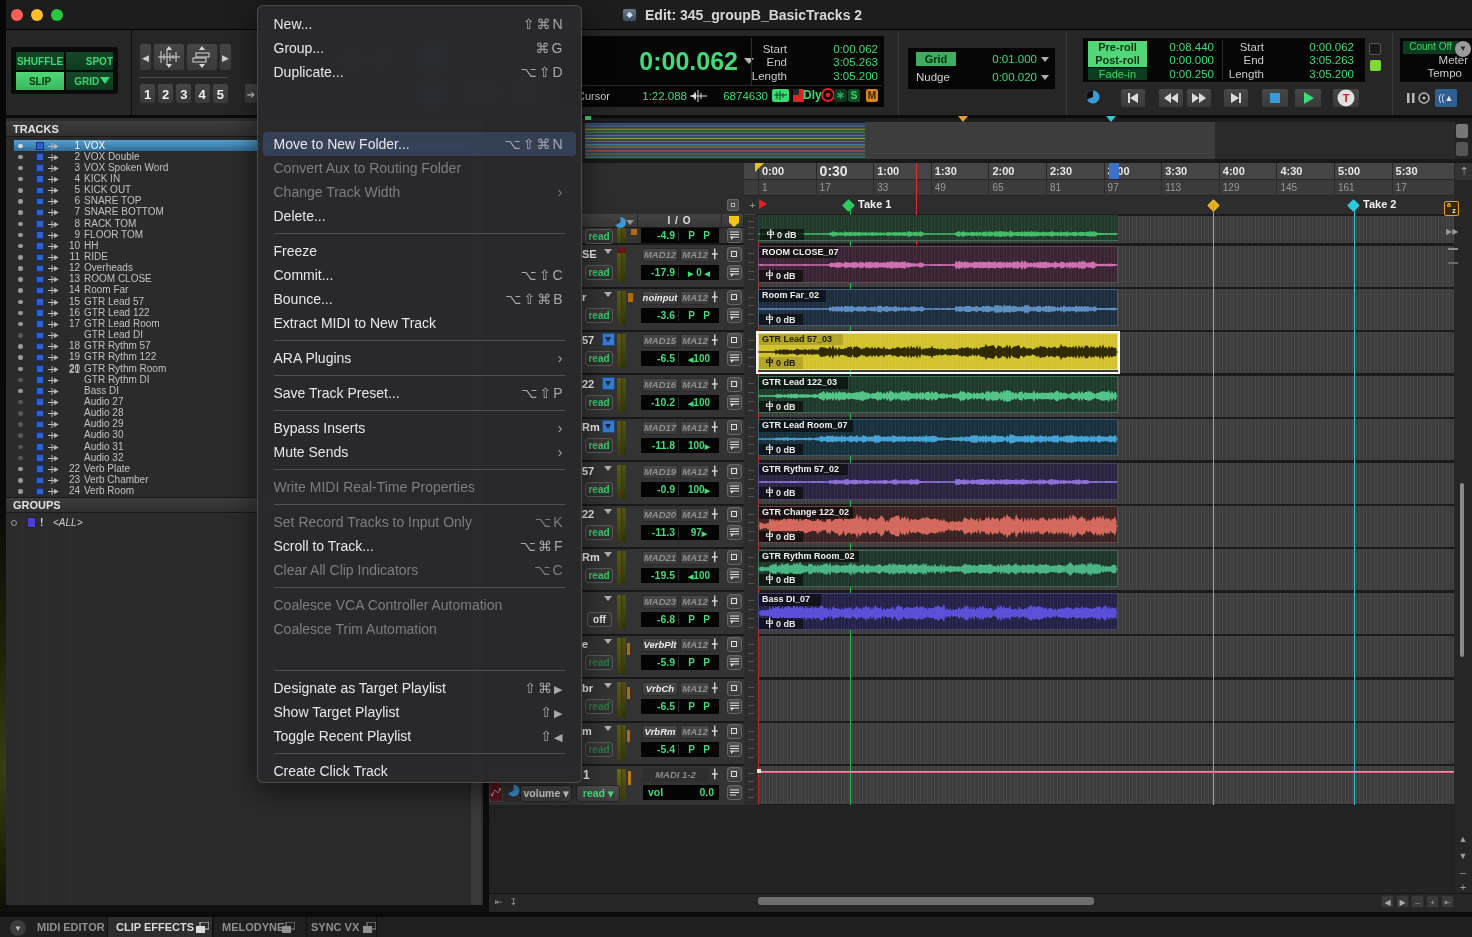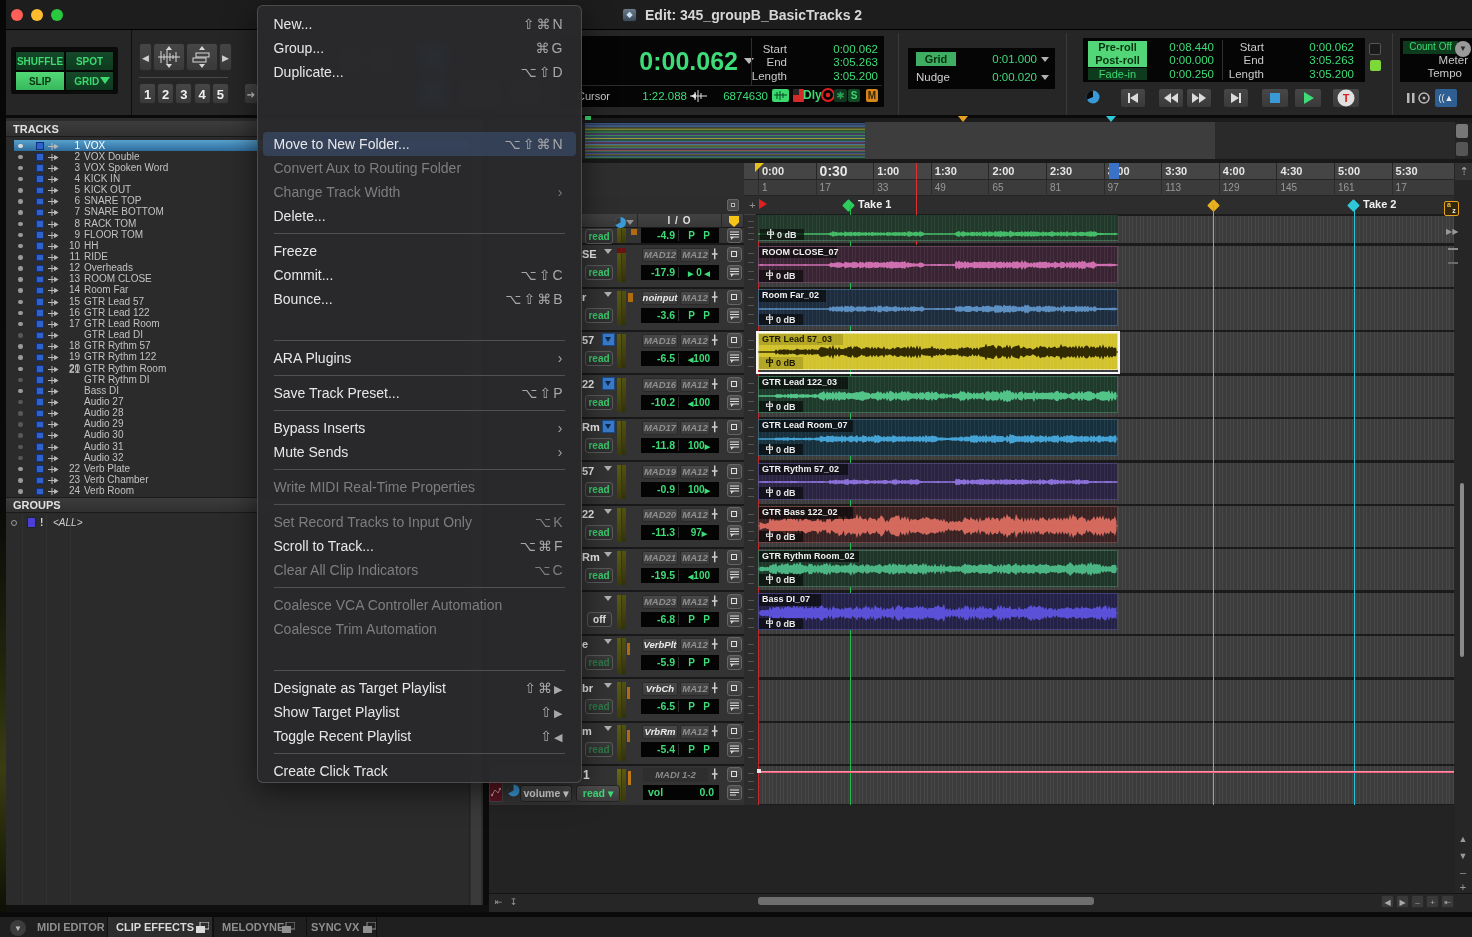--- a/index.html
+++ b/index.html
@@ -14,21 +14,21 @@
 <div class="ab" style="left:6px;top:0px;width:1466px;height:30px;background:#1d1d1d;border-bottom:1px solid #000"></div>
 <div class="ab" style="left:11px;top:9px;width:12px;height:12px;background:#ff5f57;border-radius:50%"></div>
 <div class="ab" style="left:31px;top:9px;width:12px;height:12px;background:#febc2e;border-radius:50%"></div>
 <div class="ab" style="left:51px;top:9px;width:12px;height:12px;background:#28c840;border-radius:50%"></div>
 <div class="ab" style="left:622px;top:8px;width:15px;height:14px;background:linear-gradient(#6a7a8a,#3a4a5a);border-radius:3px;border:1px solid #222"></div>
 <div class="ab" style="left:624px;top:11px;width:11px;height:8px;color:#cfe0ee;font-size:8px;line-height:8px;text-align:center">◆</div>
 <div class="ab" style="left:645px;top:7px;width:400px;height:17px;color:#d6d6d6;font-weight:bold;font-size:14px;line-height:17px">Edit: 345_groupB_BasicTracks 2</div>
 <div class="ab" style="left:6px;top:30px;width:1466px;height:88px;background:#262626;border-bottom:3px solid #0a0a0a"></div>
 <div class="ab" style="left:11px;top:47px;width:107px;height:47px;background:#0b0b0b;border-radius:2px"></div>
 <div class="ab" style="left:15px;top:51px;width:50px;height:20px;background:linear-gradient(#16482a,#0e3a1e);color:#3bd96e;font-weight:bold;font-size:10px;text-align:center;line-height:20px;border:1px solid #060606">SHUFFLE</div>
-<div class="ab" style="left:65px;top:51px;width:49px;height:20px;background:linear-gradient(#16482a,#0e3a1e);color:#3bd96e;font-weight:bold;font-size:10px;text-align:center;line-height:20px;border:1px solid #060606">SPOT</div>
+<div class="ab" style="left:65px;top:51px;width:49px;height:20px;background:linear-gradient(#16482a,#0e3a1e);color:#3bd96e;font-weight:bold;font-size:10px;text-align:right;line-height:20px;border:1px solid #060606">SPOT</div>
 <div class="ab" style="left:15px;top:71px;width:50px;height:20px;background:linear-gradient(#52d877,#38b85c);color:#07350f;font-weight:bold;font-size:10px;text-align:center;line-height:20px;border:1px solid #060606">SLIP</div>
 <div class="ab" style="left:65px;top:71px;width:49px;height:20px;background:linear-gradient(#16482a,#0e3a1e);color:#3bd96e;font-weight:bold;font-size:10px;text-align:center;line-height:20px;border:1px solid #060606">GRID&nbsp;&nbsp;</div>
 <div class="ab" style="left:100px;top:77px;width:0px;height:0px;width:0;height:0;border-left:5.5px solid transparent;border-right:5.5px solid transparent;border-top:7px solid #3bd96e"></div>
 <div class="ab" style="left:131px;top:30px;width:1px;height:85px;background:#0e0e0e"></div>
 <div class="ab" style="left:139px;top:43px;width:13px;height:28px;background:linear-gradient(#464646,#3a3a3a);border:1px solid #282828;border-radius:3px;color:#cfcfcf;font-size:9px;line-height:28px;text-align:center">◀</div>
 <div class="ab" style="left:153px;top:43px;width:32px;height:28px;background:linear-gradient(#464646,#3a3a3a);border:1px solid #282828;border-radius:3px"></div>
 <svg class="ab" style="left:155px;top:45px" width="28" height="24">
     <g stroke="#d8d8d8" stroke-width="1">
       <line x1="3" y1="12" x2="25" y2="12"></line>
       <line x1="6" y1="6" x2="6" y2="18"></line>
@@ -1216,21 +1216,21 @@
 <div class="ab" style="left:759.0px;top:487.3px;width:44px;height:11.5px;background:rgba(8,8,8,0.66);color:#e8e8e8;font-weight:bold;font-size:9px;line-height:11.5px;text-align:center"><svg width="7" height="10" style="vertical-align:-1px">
       <rect x="3" y="0" width="1.3" height="10" fill="#ddd"></rect>
       <rect x="0.5" y="3" width="6" height="2.4" fill="none" stroke="#ddd" stroke-width="1"></rect>
     </svg> 0 dB</div>
 <div class="ab" style="left:758.0px;top:506.2px;width:360.0px;height:36.99999999999994px;background:#3a2122;border:1px solid #6b4040"></div>
 <div class="ab" style="left:758.0px;top:506.2px;width:360.0px;height:36.99999999999994px;background:repeating-linear-gradient(90deg,rgba(255,255,255,0.055) 0 1px,transparent 1px 3.6px)"></div>
 <svg class="ab" style="left:758.0px;top:503.69999999999993px" width="360" height="44" viewBox="0 503.69999999999993 360 44" preserveAspectRatio="none">
     <polygon points="759.5,521.7 761.0,522.3 762.5,523.1 764.0,523.1 765.5,524.0 767.0,522.8 768.5,523.0 770.0,516.0 771.5,520.6 773.0,518.2 774.5,520.7 776.0,519.7 777.5,520.3 779.0,520.2 780.5,520.0 782.0,519.8 783.5,518.6 785.0,517.0 786.5,520.9 788.0,515.6 789.5,518.6 791.0,516.9 792.5,519.6 794.0,517.2 795.5,520.3 797.0,517.7 798.5,522.0 800.0,517.1 801.5,520.1 803.0,520.2 804.5,519.0 806.0,517.9 807.5,519.3 809.0,519.9 810.5,519.8 812.0,521.1 813.5,520.7 815.0,520.6 816.5,520.3 818.0,517.3 819.5,521.0 821.0,519.3 822.5,521.9 824.0,520.9 825.5,522.2 827.0,518.2 828.5,519.4 830.0,517.1 831.5,521.8 833.0,520.2 834.5,519.3 836.0,517.9 837.5,518.9 839.0,515.2 840.5,517.0 842.0,517.2 843.5,521.2 845.0,515.4 846.5,516.9 848.0,518.8 849.5,519.3 851.0,516.5 852.5,518.8 854.0,517.7 855.5,518.1 857.0,513.3 858.5,518.9 860.0,514.9 861.5,517.6 863.0,519.3 864.5,518.5 866.0,518.3 867.5,520.9 869.0,517.4 870.5,516.9 872.0,518.5 873.5,518.8 875.0,518.1 876.5,520.7 878.0,518.0 879.5,517.9 881.0,515.0 882.5,516.1 884.0,518.1 885.5,521.9 887.0,519.4 888.5,521.9 890.0,518.7 891.5,517.0 893.0,517.3 894.5,516.8 896.0,515.3 897.5,515.8 899.0,515.0 900.5,520.3 902.0,516.4 903.5,518.4 905.0,515.8 906.5,519.6 908.0,516.3 909.5,521.8 911.0,518.3 912.5,519.4 914.0,519.3 915.5,518.5 917.0,520.0 918.5,519.7 920.0,518.7 921.5,518.4 923.0,517.0 924.5,518.7 926.0,516.6 927.5,517.1 929.0,517.8 930.5,519.1 932.0,519.0 933.5,518.6 935.0,517.6 936.5,519.1 938.0,518.8 939.5,520.8 941.0,518.7 942.5,521.3 944.0,518.3 945.5,521.9 947.0,520.4 948.5,523.3 950.0,520.9 951.5,521.5 953.0,520.4 954.5,522.3 956.0,520.8 957.5,521.7 959.0,520.1 960.5,521.5 962.0,522.0 963.5,519.0 965.0,516.6 966.5,518.4 968.0,518.8 969.5,520.0 971.0,516.5 972.5,519.2 974.0,518.7 975.5,520.4 977.0,517.7 978.5,522.4 980.0,516.8 981.5,520.7 983.0,520.0 984.5,520.0 986.0,516.9 987.5,518.5 989.0,515.9 990.5,520.4 992.0,517.0 993.5,517.5 995.0,519.3 996.5,517.8 998.0,517.7 999.5,521.2 1001.0,517.8 1002.5,518.4 1004.0,515.4 1005.5,518.2 1007.0,513.4 1008.5,516.6 1010.0,516.2 1011.5,519.1 1013.0,518.0 1014.5,521.0 1016.0,513.4 1017.5,517.3 1019.0,518.9 1020.5,519.6 1022.0,516.7 1023.5,522.0 1025.0,516.9 1026.5,521.0 1028.0,517.2 1029.5,520.6 1031.0,516.6 1032.5,520.5 1034.0,517.3 1035.5,520.7 1037.0,518.8 1038.5,521.0 1040.0,516.9 1041.5,518.5 1043.0,516.4 1044.5,519.0 1046.0,519.4 1047.5,520.8 1049.0,516.9 1050.5,520.1 1052.0,518.2 1053.5,518.3 1055.0,517.3 1056.5,520.0 1058.0,516.6 1059.5,519.9 1061.0,517.3 1062.5,520.5 1064.0,516.9 1065.5,519.2 1067.0,516.9 1068.5,519.8 1070.0,514.0 1071.5,518.9 1073.0,513.4 1074.5,516.4 1076.0,516.3 1077.5,520.1 1079.0,517.6 1080.5,517.5 1082.0,515.8 1083.5,518.2 1085.0,517.8 1086.5,522.0 1088.0,518.7 1089.5,521.0 1091.0,519.5 1092.5,518.2 1094.0,515.9 1095.5,519.6 1097.0,515.7 1098.5,518.3 1100.0,515.4 1101.5,518.7 1103.0,514.8 1104.5,519.9 1106.0,517.2 1107.5,519.3 1109.0,517.1 1110.5,521.0 1112.0,518.5 1113.5,518.7 1115.0,515.8 1116.5,521.3 1116.5,530.1 1115.0,535.6 1113.5,532.7 1112.0,532.9 1110.5,530.4 1109.0,534.3 1107.5,532.1 1106.0,534.2 1104.5,531.5 1103.0,536.6 1101.5,532.7 1100.0,536.0 1098.5,533.1 1097.0,535.7 1095.5,531.8 1094.0,535.5 1092.5,533.2 1091.0,531.9 1089.5,530.4 1088.0,532.7 1086.5,529.4 1085.0,533.6 1083.5,533.2 1082.0,535.6 1080.5,533.9 1079.0,533.8 1077.5,531.3 1076.0,535.1 1074.5,535.0 1073.0,538.0 1071.5,532.5 1070.0,537.4 1068.5,531.6 1067.0,534.5 1065.5,532.2 1064.0,534.5 1062.5,530.9 1061.0,534.1 1059.5,531.5 1058.0,534.8 1056.5,531.4 1055.0,534.1 1053.5,533.1 1052.0,533.2 1050.5,531.3 1049.0,534.5 1047.5,530.6 1046.0,532.0 1044.5,532.4 1043.0,535.0 1041.5,532.9 1040.0,534.5 1038.5,530.4 1037.0,532.6 1035.5,530.7 1034.0,534.1 1032.5,530.9 1031.0,534.8 1029.5,530.8 1028.0,534.2 1026.5,530.4 1025.0,534.5 1023.5,529.4 1022.0,534.7 1020.5,531.8 1019.0,532.5 1017.5,534.1 1016.0,538.0 1014.5,530.4 1013.0,533.4 1011.5,532.3 1010.0,535.2 1008.5,534.8 1007.0,538.0 1005.5,533.2 1004.0,536.0 1002.5,533.0 1001.0,533.6 999.5,530.2 998.0,533.7 996.5,533.6 995.0,532.1 993.5,533.9 992.0,534.4 990.5,531.0 989.0,535.5 987.5,532.9 986.0,534.5 984.5,531.4 983.0,531.4 981.5,530.7 980.0,534.6 978.5,529.0 977.0,533.7 975.5,531.0 974.0,532.7 972.5,532.2 971.0,534.9 969.5,531.4 968.0,532.6 966.5,533.0 965.0,534.8 963.5,532.4 962.0,529.4 960.5,529.9 959.0,531.3 957.5,529.7 956.0,530.6 954.5,529.1 953.0,531.0 951.5,529.9 950.0,530.5 948.5,528.1 947.0,531.0 945.5,529.5 944.0,533.1 942.5,530.1 941.0,532.7 939.5,530.6 938.0,532.6 936.5,532.3 935.0,533.8 933.5,532.8 932.0,532.4 930.5,532.3 929.0,533.6 927.5,534.3 926.0,534.8 924.5,532.7 923.0,534.4 921.5,533.0 920.0,532.7 918.5,531.7 917.0,531.4 915.5,532.9 914.0,532.1 912.5,532.0 911.0,533.1 909.5,529.6 908.0,535.1 906.5,531.8 905.0,535.6 903.5,533.0 902.0,535.0 900.5,531.1 899.0,536.4 897.5,535.6 896.0,536.1 894.5,534.6 893.0,534.1 891.5,534.4 890.0,532.7 888.5,529.5 887.0,532.0 885.5,529.5 884.0,533.3 882.5,535.3 881.0,536.4 879.5,533.5 878.0,533.4 876.5,530.7 875.0,533.3 873.5,532.6 872.0,532.9 870.5,534.5 869.0,534.0 867.5,530.5 866.0,533.1 864.5,532.9 863.0,532.1 861.5,533.8 860.0,536.5 858.5,532.5 857.0,538.1 855.5,533.3 854.0,533.7 852.5,532.6 851.0,534.9 849.5,532.1 848.0,532.6 846.5,534.5 845.0,536.0 843.5,530.2 842.0,534.2 840.5,534.4 839.0,536.2 837.5,532.5 836.0,533.5 834.5,532.1 833.0,531.2 831.5,529.6 830.0,534.3 828.5,532.0 827.0,533.2 825.5,529.2 824.0,530.5 822.5,529.5 821.0,532.1 819.5,530.4 818.0,534.1 816.5,531.1 815.0,530.8 813.5,530.7 812.0,530.3 810.5,531.6 809.0,531.5 807.5,532.1 806.0,533.5 804.5,532.4 803.0,531.2 801.5,531.3 800.0,534.3 798.5,529.4 797.0,533.7 795.5,531.1 794.0,534.2 792.5,531.8 791.0,534.5 789.5,532.8 788.0,535.8 786.5,530.5 785.0,534.4 783.5,532.8 782.0,531.6 780.5,531.4 779.0,531.2 777.5,531.1 776.0,531.7 774.5,530.7 773.0,533.2 771.5,530.8 770.0,535.4 768.5,528.4 767.0,528.6 765.5,527.4 764.0,528.3 762.5,528.3 761.0,529.1 759.5,529.7" fill="#d4695d" transform="translate(-758.0,0)"></polygon>
     <rect x="0" y="525.1999999999999" width="360" height="1" fill="#d4695d"></rect>
   </svg>
-<div class="ab" style="left:759.0px;top:507.2px;width:94.4px;height:11.5px;background:rgba(8,8,8,0.66);color:#f0f0f0;font-weight:bold;font-size:9px;line-height:11.5px;padding-left:3px;white-space:nowrap">GTR Bass 122_02</div>
+<div class="ab" style="left:759.0px;top:507.2px;width:94.4px;height:11.5px;background:rgba(8,8,8,0.66);color:#f0f0f0;font-weight:bold;font-size:9px;line-height:11.5px;padding-left:3px;white-space:nowrap">GTR Change 122_02</div>
 <div class="ab" style="left:759.0px;top:530.6999999999999px;width:44px;height:11.5px;background:rgba(8,8,8,0.66);color:#e8e8e8;font-weight:bold;font-size:9px;line-height:11.5px;text-align:center"><svg width="7" height="10" style="vertical-align:-1px">
       <rect x="3" y="0" width="1.3" height="10" fill="#ddd"></rect>
       <rect x="0.5" y="3" width="6" height="2.4" fill="none" stroke="#ddd" stroke-width="1"></rect>
     </svg> 0 dB</div>
 <div class="ab" style="left:758.0px;top:549.6px;width:360.0px;height:36.999999999999886px;background:#1e3629;border:1px solid #3d6450"></div>
 <div class="ab" style="left:758.0px;top:549.6px;width:360.0px;height:36.999999999999886px;background:repeating-linear-gradient(90deg,rgba(255,255,255,0.055) 0 1px,transparent 1px 3.6px)"></div>
 <svg class="ab" style="left:758.0px;top:547.0999999999999px" width="360" height="44" viewBox="0 547.0999999999999 360 44" preserveAspectRatio="none">
     <polygon points="759.5,566.6 761.0,567.0 762.5,566.7 764.0,567.0 765.5,567.5 767.0,566.9 768.5,567.5 770.0,565.2 771.5,565.7 773.0,564.1 774.5,564.9 776.0,563.2 777.5,566.8 779.0,565.0 780.5,565.9 782.0,563.2 783.5,565.4 785.0,564.1 786.5,564.2 788.0,563.0 789.5,565.9 791.0,565.2 792.5,565.4 794.0,563.0 795.5,564.9 797.0,562.6 798.5,565.2 800.0,561.7 801.5,565.0 803.0,564.9 804.5,566.1 806.0,565.4 807.5,566.8 809.0,563.5 810.5,564.1 812.0,564.0 813.5,566.3 815.0,564.7 816.5,566.8 818.0,564.1 819.5,566.7 821.0,564.5 822.5,565.7 824.0,563.5 825.5,564.3 827.0,562.8 828.5,565.8 830.0,562.9 831.5,566.7 833.0,565.0 834.5,566.2 836.0,564.3 837.5,565.1 839.0,565.1 840.5,566.5 842.0,565.1 843.5,566.2 845.0,564.6 846.5,565.8 848.0,565.3 849.5,564.5 851.0,562.1 852.5,566.3 854.0,563.2 855.5,565.3 857.0,565.4 858.5,566.5 860.0,565.3 861.5,565.4 863.0,564.1 864.5,566.8 866.0,564.6 867.5,564.7 869.0,564.9 870.5,566.5 872.0,565.2 873.5,566.5 875.0,565.5 876.5,565.5 878.0,564.9 879.5,564.0 881.0,565.2 882.5,566.8 884.0,565.6 885.5,565.0 887.0,565.6 888.5,564.6 890.0,563.4 891.5,566.2 893.0,563.2 894.5,564.7 896.0,564.3 897.5,566.2 899.0,563.5 900.5,565.2 902.0,564.7 903.5,565.4 905.0,564.2 906.5,566.8 908.0,565.1 909.5,564.5 911.0,563.8 912.5,565.5 914.0,564.1 915.5,564.2 917.0,564.0 918.5,566.4 920.0,564.5 921.5,565.5 923.0,562.8 924.5,565.4 926.0,563.3 927.5,566.6 929.0,565.1 930.5,566.6 932.0,565.2 933.5,566.8 935.0,563.6 936.5,566.7 938.0,565.8 939.5,566.8 941.0,563.7 942.5,567.2 944.0,564.0 945.5,567.3 947.0,566.7 948.5,566.6 950.0,565.3 951.5,566.1 953.0,566.6 954.5,566.0 956.0,566.9 957.5,566.6 959.0,566.1 960.5,567.4 962.0,565.5 963.5,565.3 965.0,563.4 966.5,565.0 968.0,564.5 969.5,564.8 971.0,565.1 972.5,566.2 974.0,564.8 975.5,565.5 977.0,566.3 978.5,565.2 980.0,564.4 981.5,564.5 983.0,565.2 984.5,565.0 986.0,564.7 987.5,565.7 989.0,563.5 990.5,564.6 992.0,564.7 993.5,566.3 995.0,565.8 996.5,566.9 998.0,564.3 999.5,566.8 1001.0,563.7 1002.5,566.5 1004.0,564.3 1005.5,565.5 1007.0,564.9 1008.5,563.8 1010.0,564.5 1011.5,566.6 1013.0,565.1 1014.5,564.9 1016.0,562.9 1017.5,565.9 1019.0,564.6 1020.5,566.5 1022.0,564.8 1023.5,564.9 1025.0,565.1 1026.5,566.2 1028.0,564.1 1029.5,564.5 1031.0,565.4 1032.5,564.7 1034.0,564.4 1035.5,566.4 1037.0,565.8 1038.5,565.3 1040.0,563.6 1041.5,565.1 1043.0,564.8 1044.5,565.0 1046.0,563.8 1047.5,565.2 1049.0,565.2 1050.5,566.5 1052.0,565.7 1053.5,566.2 1055.0,565.3 1056.5,566.1 1058.0,564.4 1059.5,565.0 1061.0,565.2 1062.5,566.0 1064.0,565.3 1065.5,566.5 1067.0,564.6 1068.5,564.3 1070.0,562.0 1071.5,563.5 1073.0,564.9 1074.5,566.3 1076.0,564.4 1077.5,565.7 1079.0,564.4 1080.5,565.0 1082.0,563.1 1083.5,564.8 1085.0,564.0 1086.5,566.5 1088.0,562.9 1089.5,564.5 1091.0,561.9 1092.5,565.6 1094.0,563.6 1095.5,564.5 1097.0,564.1 1098.5,564.8 1100.0,564.0 1101.5,567.1 1103.0,565.1 1104.5,567.1 1106.0,565.5 1107.5,567.1 1109.0,566.2 1110.5,566.8 1112.0,565.1 1113.5,565.1 1115.0,564.7 1116.5,566.4 1116.5,571.8 1115.0,573.5 1113.5,573.1 1112.0,573.1 1110.5,571.4 1109.0,572.0 1107.5,571.1 1106.0,572.7 1104.5,571.1 1103.0,573.1 1101.5,571.1 1100.0,574.2 1098.5,573.4 1097.0,574.1 1095.5,573.7 1094.0,574.6 1092.5,572.6 1091.0,576.3 1089.5,573.7 1088.0,575.3 1086.5,571.7 1085.0,574.2 1083.5,573.4 1082.0,575.1 1080.5,573.2 1079.0,573.8 1077.5,572.5 1076.0,573.8 1074.5,571.9 1073.0,573.3 1071.5,574.7 1070.0,576.2 1068.5,573.9 1067.0,573.6 1065.5,571.7 1064.0,572.9 1062.5,572.2 1061.0,573.0 1059.5,573.2 1058.0,573.8 1056.5,572.1 1055.0,572.9 1053.5,572.0 1052.0,572.5 1050.5,571.7 1049.0,573.0 1047.5,573.0 1046.0,574.4 1044.5,573.2 1043.0,573.4 1041.5,573.1 1040.0,574.6 1038.5,572.9 1037.0,572.4 1035.5,571.8 1034.0,573.8 1032.5,573.5 1031.0,572.8 1029.5,573.7 1028.0,574.1 1026.5,572.0 1025.0,573.1 1023.5,573.3 1022.0,573.4 1020.5,571.7 1019.0,573.6 1017.5,572.3 1016.0,575.3 1014.5,573.3 1013.0,573.1 1011.5,571.6 1010.0,573.7 1008.5,574.4 1007.0,573.3 1005.5,572.7 1004.0,573.9 1002.5,571.7 1001.0,574.5 999.5,571.4 998.0,573.9 996.5,571.3 995.0,572.4 993.5,571.9 992.0,573.5 990.5,573.6 989.0,574.7 987.5,572.5 986.0,573.5 984.5,573.2 983.0,573.0 981.5,573.7 980.0,573.8 978.5,573.0 977.0,571.9 975.5,572.7 974.0,573.4 972.5,572.0 971.0,573.1 969.5,573.4 968.0,573.7 966.5,573.2 965.0,574.8 963.5,572.9 962.0,572.7 960.5,570.8 959.0,572.1 957.5,571.6 956.0,571.3 954.5,572.2 953.0,571.6 951.5,572.1 950.0,572.9 948.5,571.6 947.0,571.5 945.5,570.9 944.0,574.2 942.5,571.0 941.0,574.5 939.5,571.4 938.0,572.4 936.5,571.5 935.0,574.6 933.5,571.4 932.0,573.0 930.5,571.6 929.0,573.1 927.5,571.6 926.0,574.9 924.5,572.8 923.0,575.4 921.5,572.7 920.0,573.7 918.5,571.8 917.0,574.2 915.5,574.0 914.0,574.1 912.5,572.7 911.0,574.4 909.5,573.7 908.0,573.1 906.5,571.4 905.0,574.0 903.5,572.8 902.0,573.5 900.5,573.0 899.0,574.7 897.5,572.0 896.0,573.9 894.5,573.5 893.0,575.0 891.5,572.0 890.0,574.8 888.5,573.6 887.0,572.6 885.5,573.2 884.0,572.6 882.5,571.4 881.0,573.0 879.5,574.2 878.0,573.3 876.5,572.7 875.0,572.7 873.5,571.7 872.0,573.0 870.5,571.7 869.0,573.3 867.5,573.5 866.0,573.6 864.5,571.4 863.0,574.1 861.5,572.8 860.0,572.9 858.5,571.7 857.0,572.8 855.5,572.9 854.0,575.0 852.5,571.9 851.0,576.1 849.5,573.7 848.0,572.9 846.5,572.4 845.0,573.6 843.5,572.0 842.0,573.1 840.5,571.7 839.0,573.1 837.5,573.1 836.0,573.9 834.5,572.0 833.0,573.2 831.5,571.5 830.0,575.3 828.5,572.4 827.0,575.4 825.5,573.9 824.0,574.7 822.5,572.5 821.0,573.7 819.5,571.5 818.0,574.1 816.5,571.4 815.0,573.5 813.5,571.9 812.0,574.2 810.5,574.1 809.0,574.7 807.5,571.4 806.0,572.8 804.5,572.1 803.0,573.3 801.5,573.2 800.0,576.5 798.5,573.0 797.0,575.6 795.5,573.3 794.0,575.2 792.5,572.8 791.0,573.0 789.5,572.3 788.0,575.2 786.5,574.0 785.0,574.1 783.5,572.8 782.0,575.0 780.5,572.3 779.0,573.2 777.5,571.4 776.0,575.0 774.5,573.3 773.0,574.1 771.5,572.5 770.0,573.0 768.5,570.7 767.0,571.3 765.5,570.7 764.0,571.2 762.5,571.5 761.0,571.2 759.5,571.6" fill="#4bb584" transform="translate(-758.0,0)"></polygon>
     <rect x="0" y="568.5999999999999" width="360" height="1" fill="#4bb584"></rect>
   </svg>
@@ -1304,20 +1304,21 @@
     <div class="mi" style="top:54px;">Duplicate...<span class="sc">⌥⇧D</span></div>
     <div style="position:absolute;left:5px;right:5px;top:126px;height:24px;background:rgba(62,84,122,0.55);border-radius:4px"></div>
     <div class="mi" style="top:126px;">Move to New Folder...<span class="sc">⌥⇧⌘N</span></div>
     <div class="mi dis" style="top:150px;">Convert Aux to Routing Folder</div>
     <div class="mi dis" style="top:174px;">Change Track Width<span class="sc">›</span></div>
     <div class="mi" style="top:198px;">Delete...</div>
     <div class="sep" style="top:227px"></div>
     <div class="mi" style="top:233px;">Freeze</div>
     <div class="mi" style="top:257px;">Commit...<span class="sc">⌥⇧C</span></div>
     <div class="mi" style="top:281px;">Bounce...<span class="sc">⌥⇧⌘B</span></div>
+    <div class="mi" style="top:305px;">Extract MIDI to New Track</div>
     <div class="sep" style="top:334px"></div>
     <div class="mi" style="top:340px;">ARA Plugins<span class="sc">›</span></div>
     <div class="sep" style="top:369px"></div>
     <div class="mi" style="top:375px;">Save Track Preset...<span class="sc">⌥⇧P</span></div>
     <div class="sep" style="top:404px"></div>
     <div class="mi" style="top:410px;">Bypass Inserts<span class="sc">›</span></div>
     <div class="mi" style="top:434px;">Mute Sends<span class="sc">›</span></div>
     <div class="sep" style="top:463px"></div>
     <div class="mi dis" style="top:469px;">Write MIDI Real-Time Properties</div>
     <div class="sep" style="top:498px"></div>

